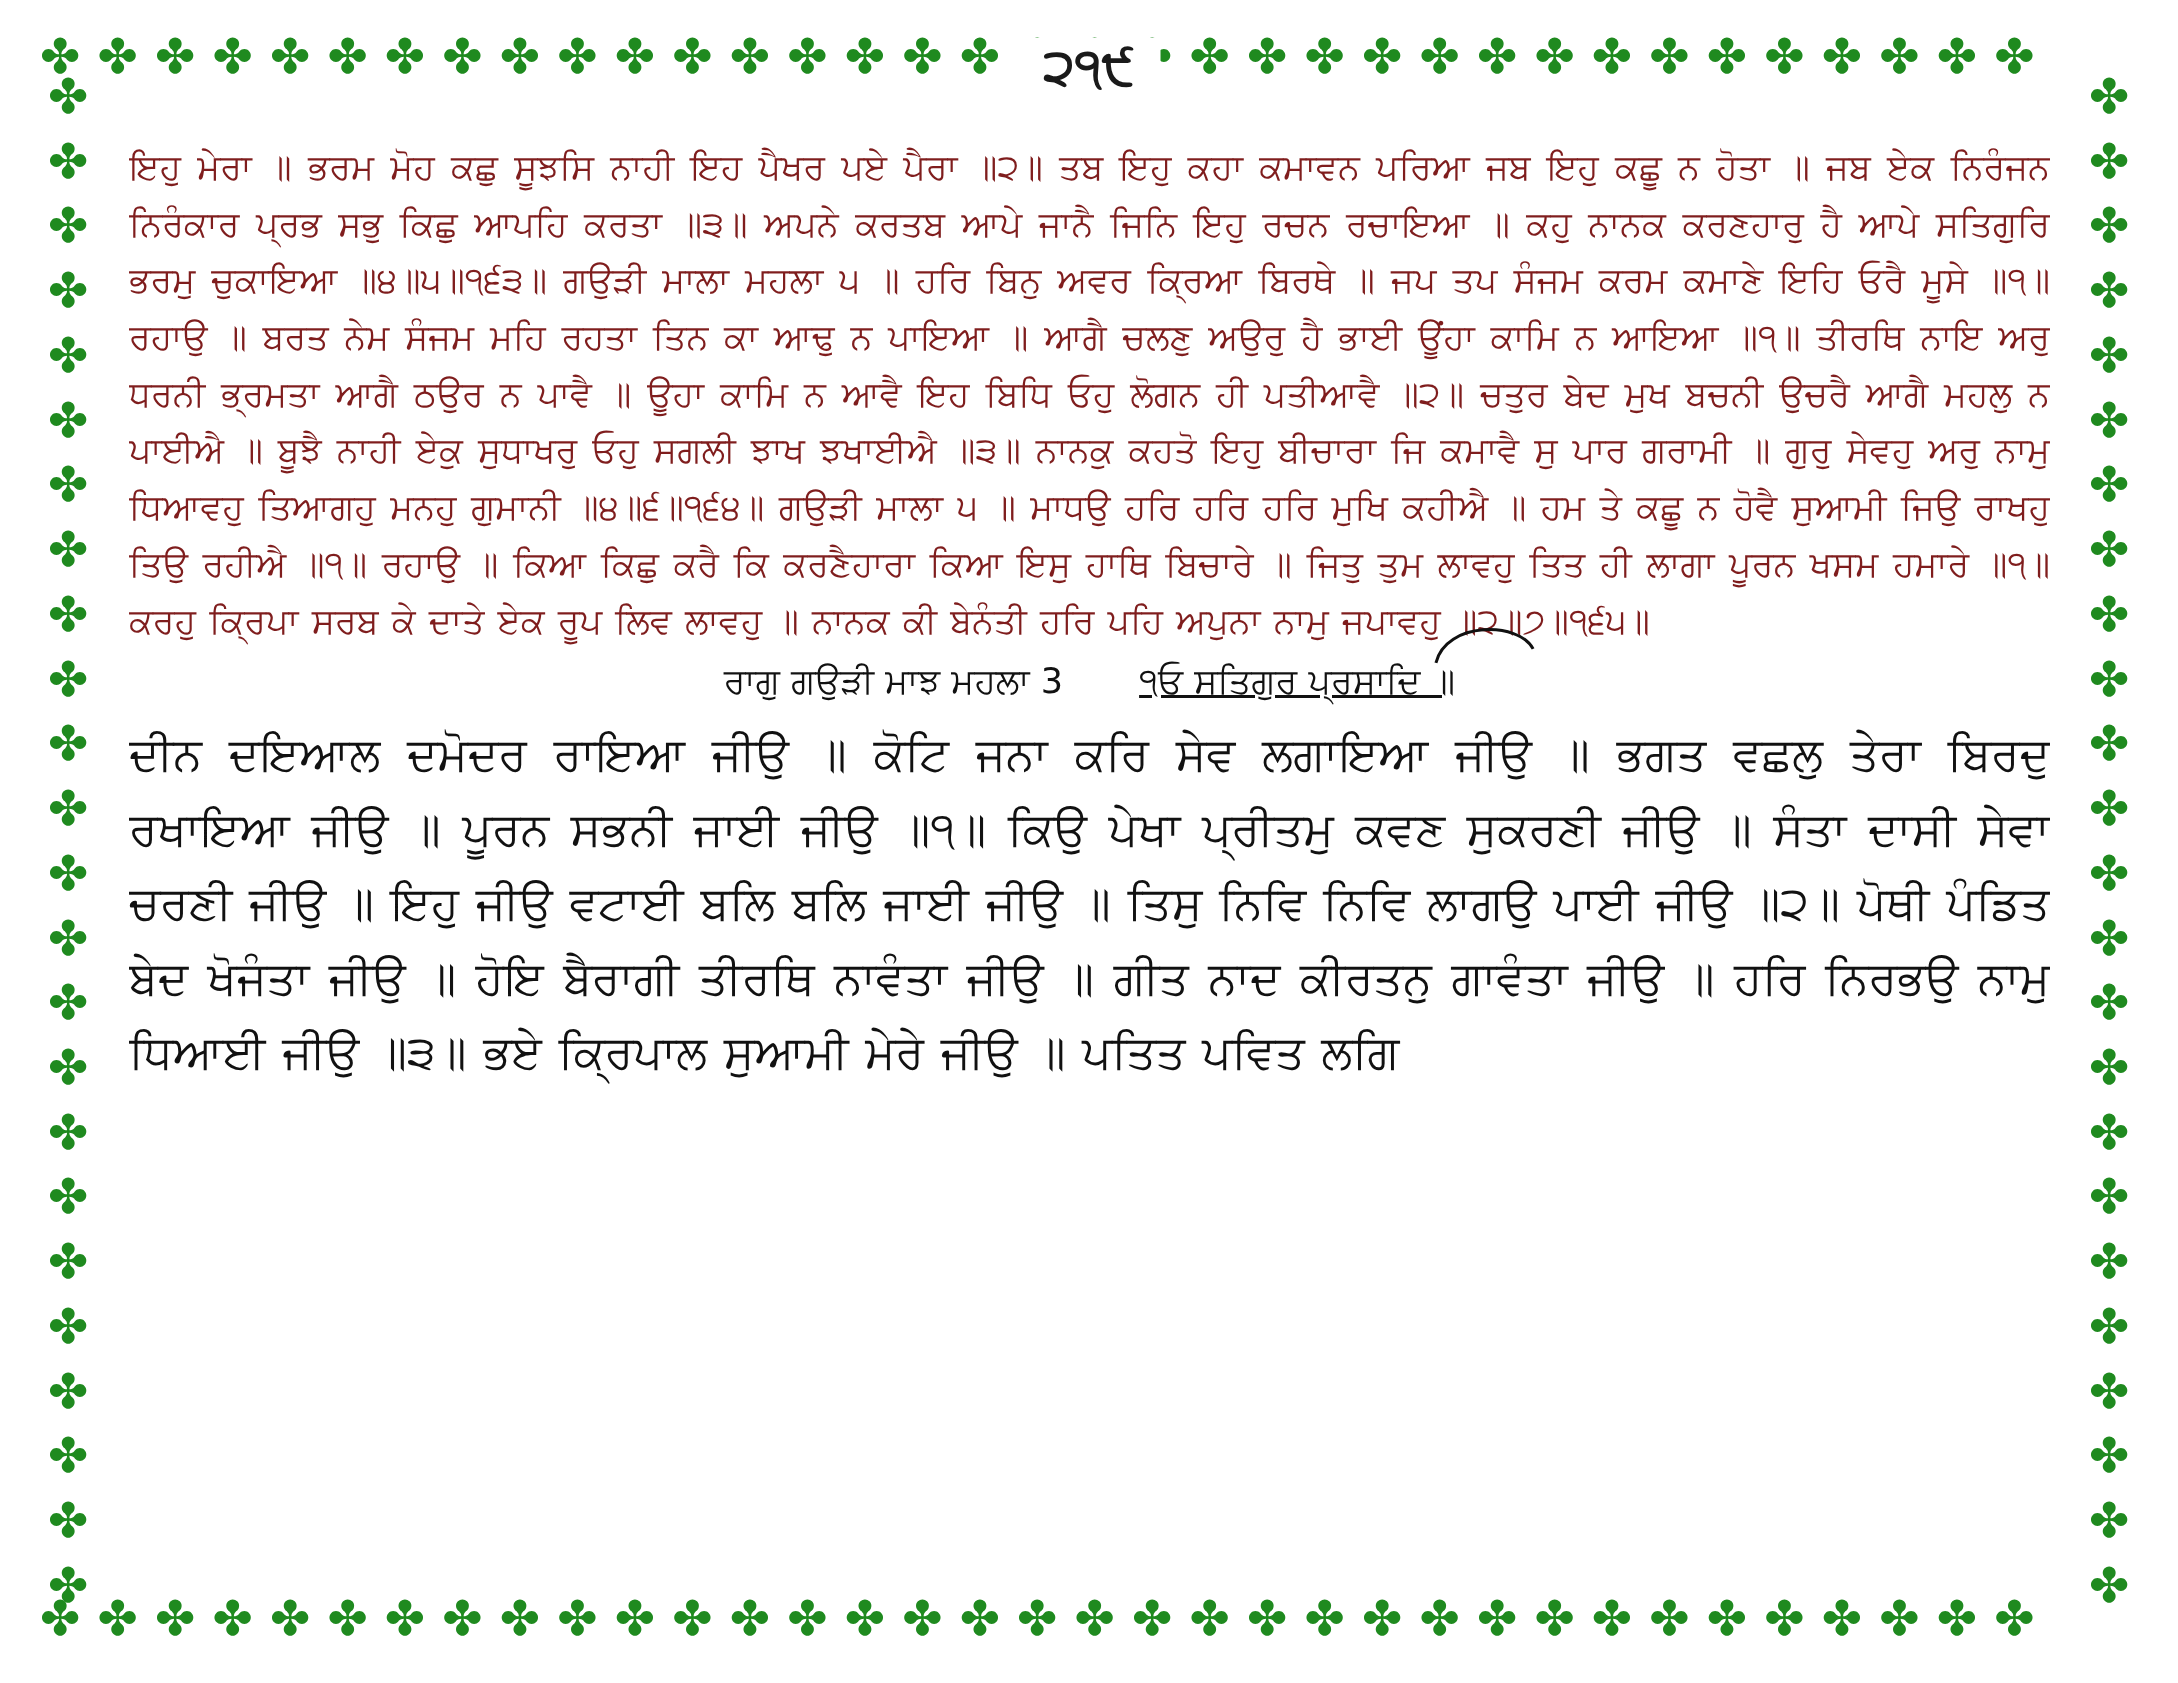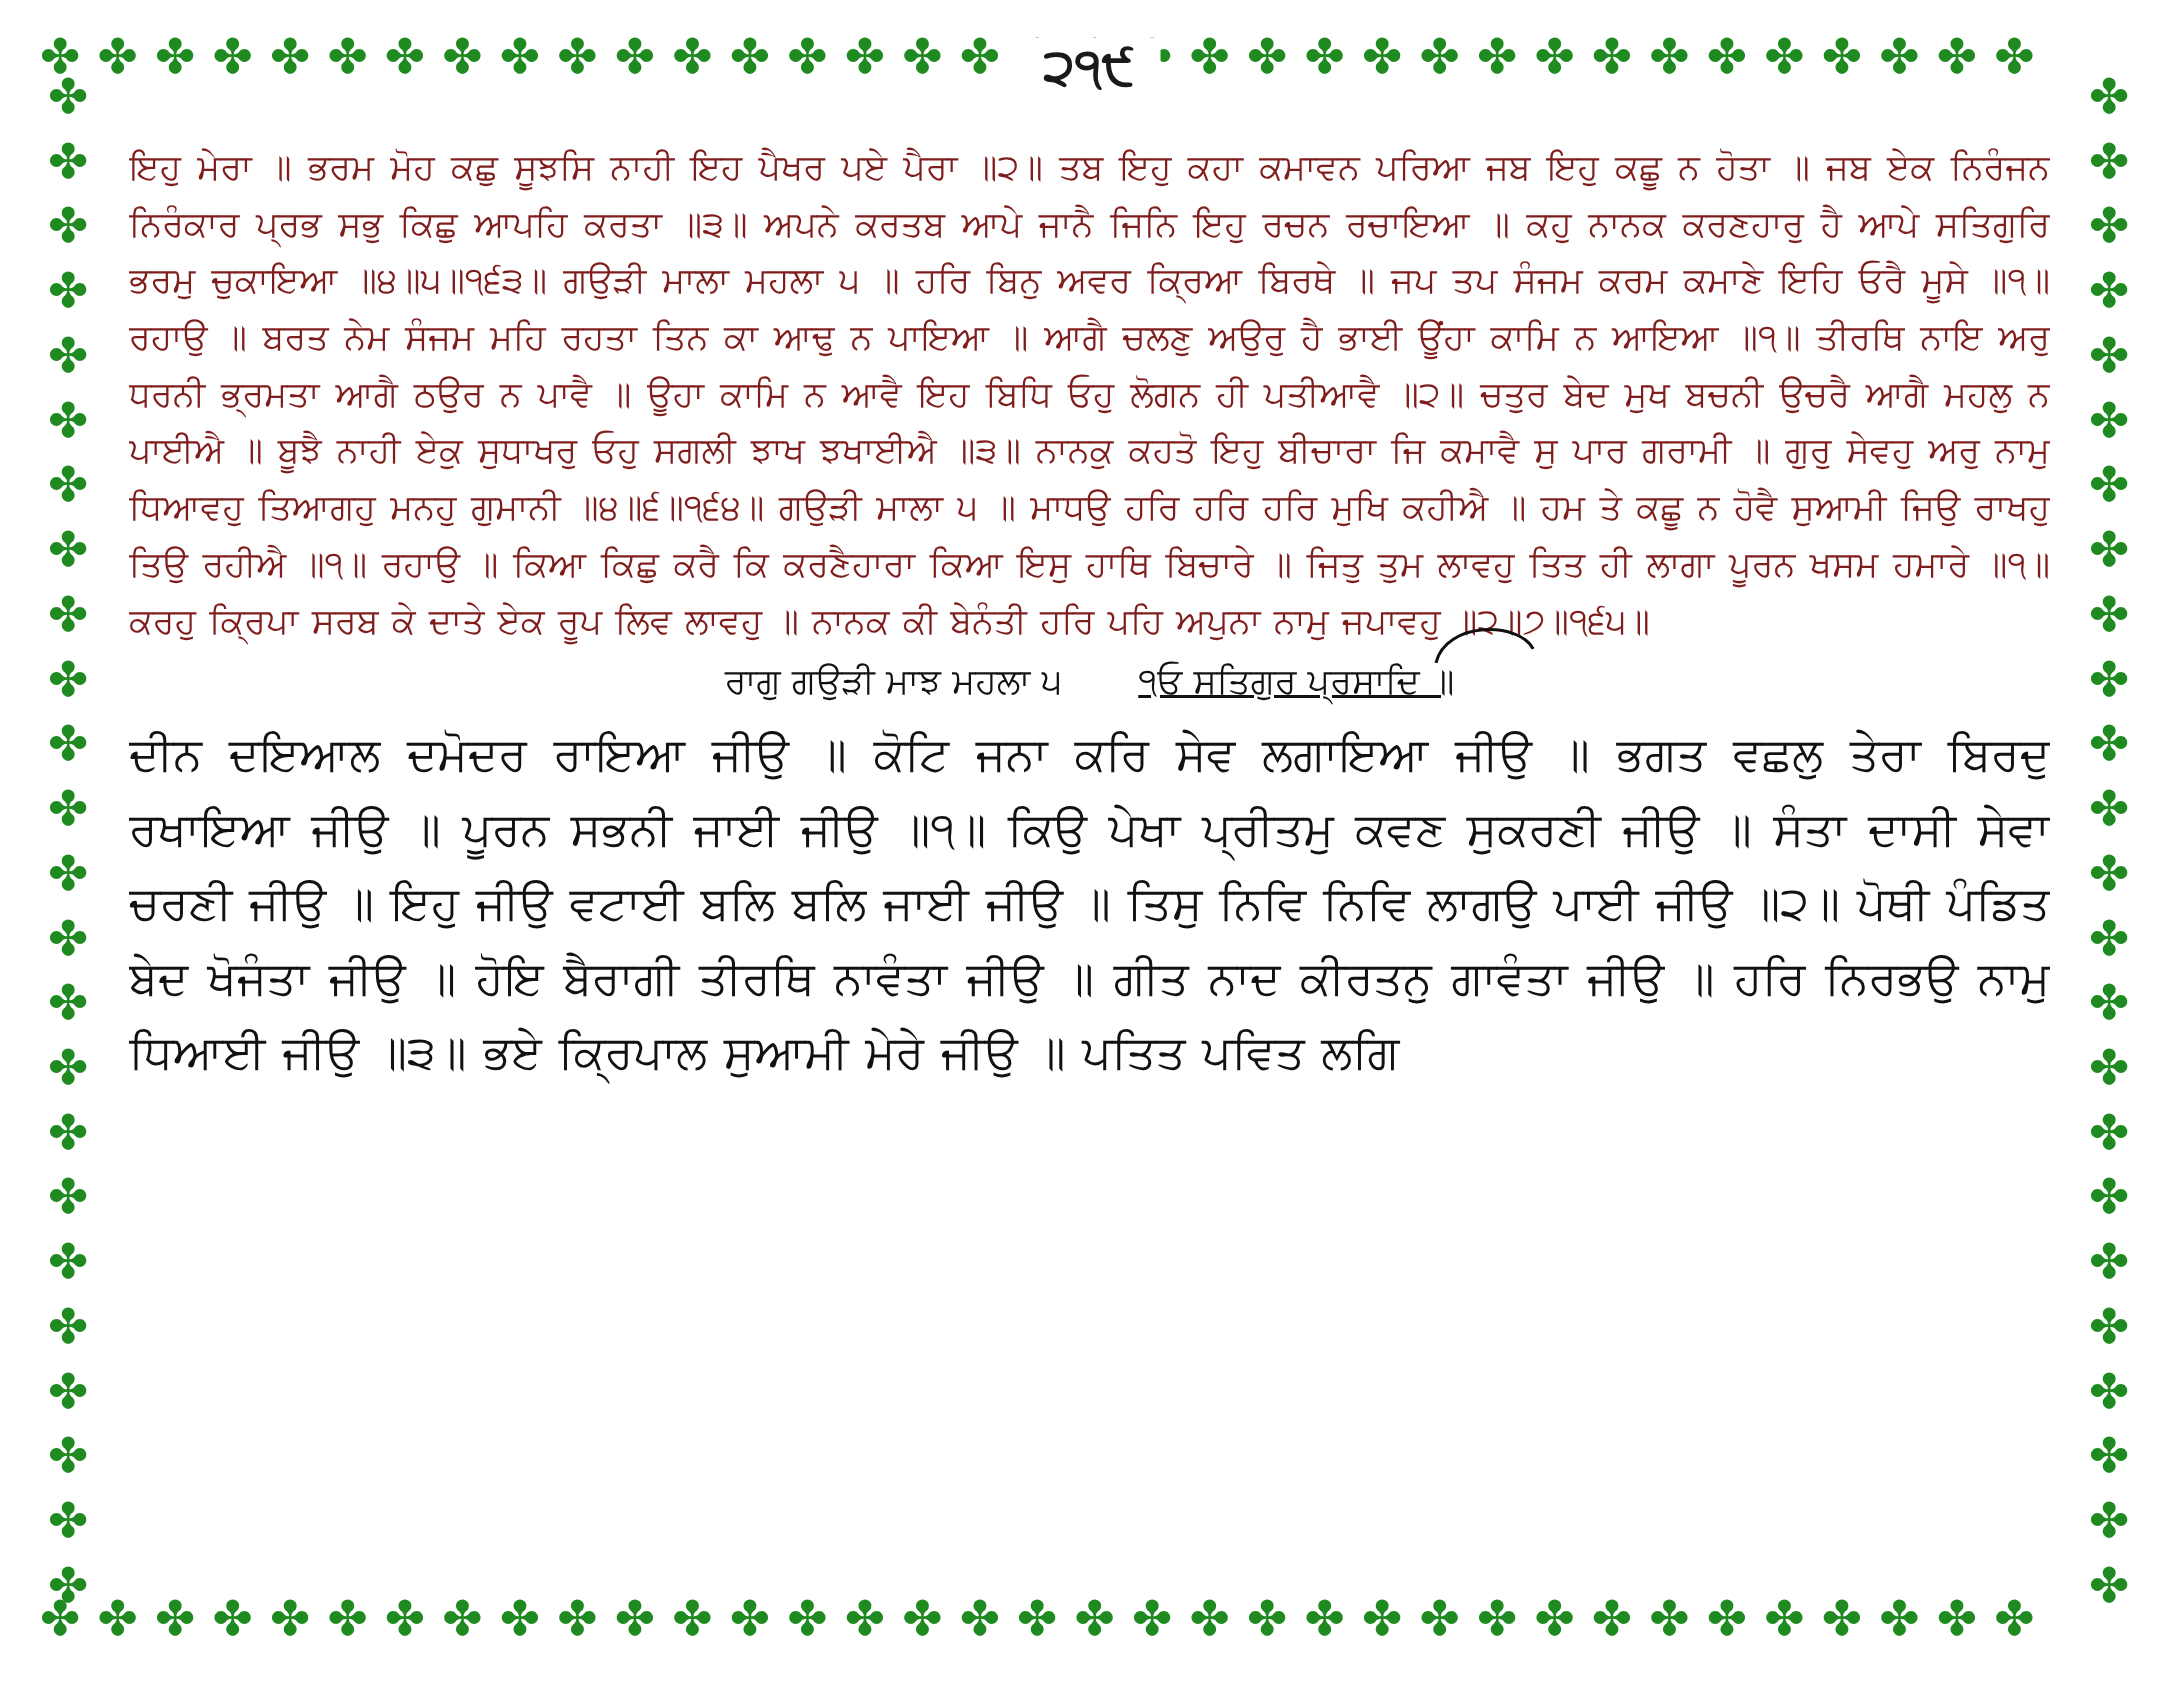--- a/index.html
+++ b/index.html
@@ -212,21 +212,21 @@
   <div class="page-number">੨੧੯</div>
 
   <div class="content">
 
     <div class="scripture-block">ਇਹੁ ਮੇਰਾ ॥ ਭਰਮ ਮੋਹ ਕਛੁ ਸੂਝਸਿ ਨਾਹੀ ਇਹ ਪੈਖਰ ਪਏ ਪੈਰਾ ॥੨॥ ਤਬ ਇਹੁ ਕਹਾ ਕਮਾਵਨ ਪਰਿਆ ਜਬ ਇਹੁ ਕਛੂ ਨ ਹੋਤਾ ॥ ਜਬ ਏਕ ਨਿਰੰਜਨ ਨਿਰੰਕਾਰ ਪ੍ਰਭ ਸਭੁ ਕਿਛੁ ਆਪਹਿ ਕਰਤਾ ॥੩॥ ਅਪਨੇ ਕਰਤਬ ਆਪੇ ਜਾਨੈ ਜਿਨਿ ਇਹੁ ਰਚਨ ਰਚਾਇਆ ॥ ਕਹੁ ਨਾਨਕ ਕਰਣਹਾਰੁ ਹੈ ਆਪੇ ਸਤਿਗੁਰਿ ਭਰਮੁ ਚੁਕਾਇਆ ॥੪॥੫॥੧੬੩॥ ਗਉੜੀ ਮਾਲਾ ਮਹਲਾ ੫ ॥ ਹਰਿ ਬਿਨੁ ਅਵਰ ਕ੍ਰਿਆ ਬਿਰਥੇ ॥ ਜਪ ਤਪ ਸੰਜਮ ਕਰਮ ਕਮਾਣੇ ਇਹਿ ਓਰੈ ਮੂਸੇ ॥੧॥ ਰਹਾਉ ॥ ਬਰਤ ਨੇਮ ਸੰਜਮ ਮਹਿ ਰਹਤਾ ਤਿਨ ਕਾ ਆਢੁ ਨ ਪਾਇਆ ॥ ਆਗੈ ਚਲਣੁ ਅਉਰੁ ਹੈ ਭਾਈ ਊਂਹਾ ਕਾਮਿ ਨ ਆਇਆ ॥੧॥ ਤੀਰਥਿ ਨਾਇ ਅਰੁ ਧਰਨੀ ਭ੍ਰਮਤਾ ਆਗੈ ਠਉਰ ਨ ਪਾਵੈ ॥ ਊਹਾ ਕਾਮਿ ਨ ਆਵੈ ਇਹ ਬਿਧਿ ਓਹੁ ਲੋਗਨ ਹੀ ਪਤੀਆਵੈ ॥੨॥ ਚਤੁਰ ਬੇਦ ਮੁਖ ਬਚਨੀ ਉਚਰੈ ਆਗੈ ਮਹਲੁ ਨ ਪਾਈਐ ॥ ਬੂਝੈ ਨਾਹੀ ਏਕੁ ਸੁਧਾਖਰੁ ਓਹੁ ਸਗਲੀ ਝਾਖ ਝਖਾਈਐ ॥੩॥ ਨਾਨਕੁ ਕਹਤੋ ਇਹੁ ਬੀਚਾਰਾ ਜਿ ਕਮਾਵੈ ਸੁ ਪਾਰ ਗਰਾਮੀ ॥ ਗੁਰੁ ਸੇਵਹੁ ਅਰੁ ਨਾਮੁ ਧਿਆਵਹੁ ਤਿਆਗਹੁ ਮਨਹੁ ਗੁਮਾਨੀ ॥੪॥੬॥੧੬੪॥ ਗਉੜੀ ਮਾਲਾ ੫ ॥ ਮਾਧਉ ਹਰਿ ਹਰਿ ਹਰਿ ਮੁਖਿ ਕਹੀਐ ॥ ਹਮ ਤੇ ਕਛੂ ਨ ਹੋਵੈ ਸੁਆਮੀ ਜਿਉ ਰਾਖਹੁ ਤਿਉ ਰਹੀਐ ॥੧॥ ਰਹਾਉ ॥ ਕਿਆ ਕਿਛੁ ਕਰੈ ਕਿ ਕਰਣੈਹਾਰਾ ਕਿਆ ਇਸੁ ਹਾਥਿ ਬਿਚਾਰੇ ॥ ਜਿਤੁ ਤੁਮ ਲਾਵਹੁ ਤਿਤ ਹੀ ਲਾਗਾ ਪੂਰਨ ਖਸਮ ਹਮਾਰੇ ॥੧॥ ਕਰਹੁ ਕ੍ਰਿਪਾ ਸਰਬ ਕੇ ਦਾਤੇ ਏਕ ਰੂਪ ਲਿਵ ਲਾਵਹੁ ॥ ਨਾਨਕ ਕੀ ਬੇਨੰਤੀ ਹਰਿ ਪਹਿ ਅਪੁਨਾ ਨਾਮੁ ਜਪਾਵਹੁ ॥੨॥੭॥੧੬੫॥</div>
 
     <div class="heading-line">
       <svg class="ek-onkar-arc" viewBox="0 0 120 46">
         <path d="M8 44 C 18 2, 92 2, 106 30" fill="none" stroke="#111111" stroke-width="3"></path>
       </svg>
-      <span>ਰਾਗੁ ਗਉੜੀ ਮਾਝ ਮਹਲਾ ੫</span>
+      <span>ਰਾਗੁ ਗਉੜੀ ਮਾਝ ਮਹਲਾ 3</span>
       <span class="mool">੧ਓ ਸਤਿਗੁਰ ਪ੍ਰਸਾਦਿ ॥</span>
     </div>
 
     <div class="block-2">ਦੀਨ ਦਇਆਲ ਦਮੋਦਰ ਰਾਇਆ ਜੀਉ ॥ ਕੋਟਿ ਜਨਾ ਕਰਿ ਸੇਵ ਲਗਾਇਆ ਜੀਉ ॥ ਭਗਤ ਵਛਲੁ ਤੇਰਾ ਬਿਰਦੁ ਰਖਾਇਆ ਜੀਉ ॥ ਪੂਰਨ ਸਭਨੀ ਜਾਈ ਜੀਉ ॥੧॥ ਕਿਉ ਪੇਖਾ ਪ੍ਰੀਤਮੁ ਕਵਣ ਸੁਕਰਣੀ ਜੀਉ ॥ ਸੰਤਾ ਦਾਸੀ ਸੇਵਾ ਚਰਣੀ ਜੀਉ ॥ ਇਹੁ ਜੀਉ ਵਟਾਈ ਬਲਿ ਬਲਿ ਜਾਈ ਜੀਉ ॥ ਤਿਸੁ ਨਿਵਿ ਨਿਵਿ ਲਾਗਉ ਪਾਈ ਜੀਉ ॥੨॥ ਪੋਥੀ ਪੰਡਿਤ ਬੇਦ ਖੋਜੰਤਾ ਜੀਉ ॥ ਹੋਇ ਬੈਰਾਗੀ ਤੀਰਥਿ ਨਾਵੰਤਾ ਜੀਉ ॥ ਗੀਤ ਨਾਦ ਕੀਰਤਨੁ ਗਾਵੰਤਾ ਜੀਉ ॥ ਹਰਿ ਨਿਰਭਉ ਨਾਮੁ ਧਿਆਈ ਜੀਉ ॥੩॥ ਭਏ ਕ੍ਰਿਪਾਲ ਸੁਆਮੀ ਮੇਰੇ ਜੀਉ ॥ ਪਤਿਤ ਪਵਿਤ ਲਗਿ</div>
 
   </div>
 </div>
 
 
 </body></html>

